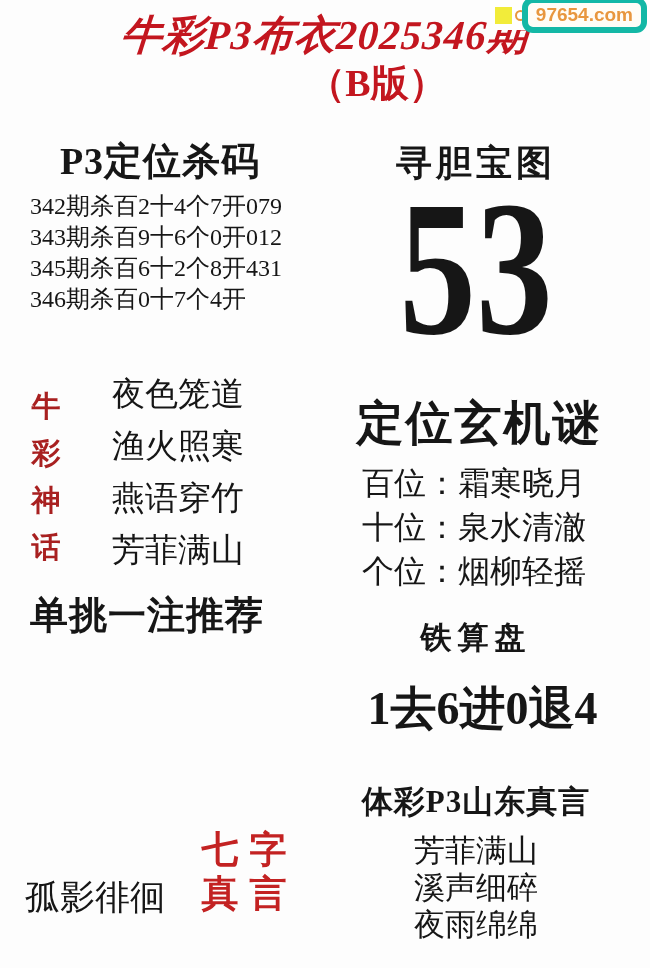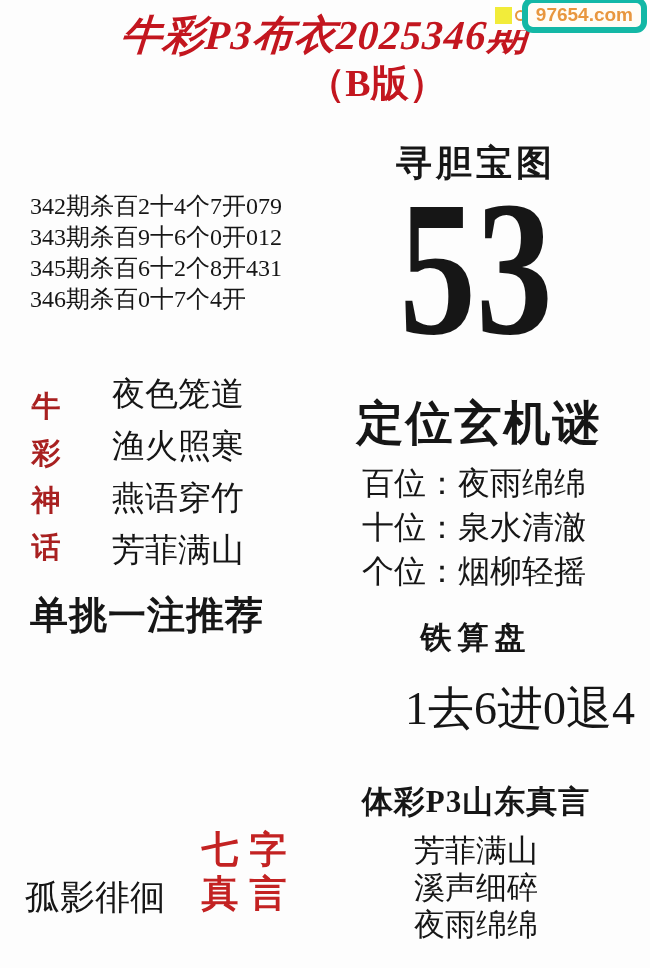--- a/index.html
+++ b/index.html
@@ -58,38 +58,39 @@
   
   .treasure-header{top:139px;left:330px;width:292px;text-align:center;font-size:36px;letter-spacing:4px;}
   .treasure-number{
     top:186px;left:330px;width:292px;text-align:center;
     font-size:192px;line-height:0.86;font-weight:bold;
     transform:scaleX(0.8);transform-origin:50% 0;
   }
   .mystery-header{top:392px;left:330px;width:298px;text-align:center;font-size:47px;letter-spacing:2px;}
   .mystery-rows{top:461px;left:362px;font-size:32px;line-height:44px;white-space:nowrap;}
   .abacus-header{top:617px;left:330px;width:292px;text-align:center;font-size:31px;letter-spacing:6px;}
-  .abacus-formula{top:678px;left:330px;width:305px;text-align:right;font-size:46px;font-weight:normal;white-space:nowrap;}
+  .abacus-formula{top:678px;left:330px;width:305px;text-align:center;font-size:46px;font-weight:bold;white-space:nowrap;}
   .truth-header{top:781px;left:330px;width:292px;text-align:center;font-size:31px;letter-spacing:1px;}
   .truth-lines{top:832px;left:330px;width:292px;text-align:center;font-size:31px;line-height:37px;}
 </style>
 </head>
 <body>
 
 <div class="page">
 
   <div class="watermark">
     <span class="wm-square"></span>
     <span class="wm-circle"></span>
     <span class="wm-box">97654.com</span>
   </div>
 
   <div class="title-main">牛彩P3布衣2025346期</div>
   <div class="title-sub">（B版）</div>
 
+  <div class="abs hdr kill-header">P3定位杀码</div>
   <div class="abs kill-rows">
     <div>342期杀百2十4个7开079</div>
     <div>343期杀百9十6个0开012</div>
     <div>345期杀百6十2个8开431</div>
     <div>346期杀百0十7个4开</div>
   </div>
 
   <div class="abs myth-label">
     <div>牛</div>
     <div>彩</div>
@@ -112,21 +113,21 @@
     <span>真</span>
     <span>言</span>
   </div>
   <div class="abs seven-bottom">夜雨深</div>
 
   <div class="abs hdr treasure-header">寻胆宝图</div>
   <div class="abs treasure-number">53</div>
 
   <div class="abs hdr mystery-header">定位玄机谜</div>
   <div class="abs mystery-rows">
-    <div>百位：夜雨绵绵</div>
+    <div>百位：霜寒晓月</div>
     <div>十位：泉水清澈</div>
     <div>个位：烟柳轻摇</div>
   </div>
 
   <div class="abs hdr abacus-header">铁算盘</div>
   <div class="abs abacus-formula">1去6进0退4</div>
 
   <div class="abs hdr truth-header">体彩P3山东真言</div>
   <div class="abs truth-lines">
     <div>芳菲满山</div>

